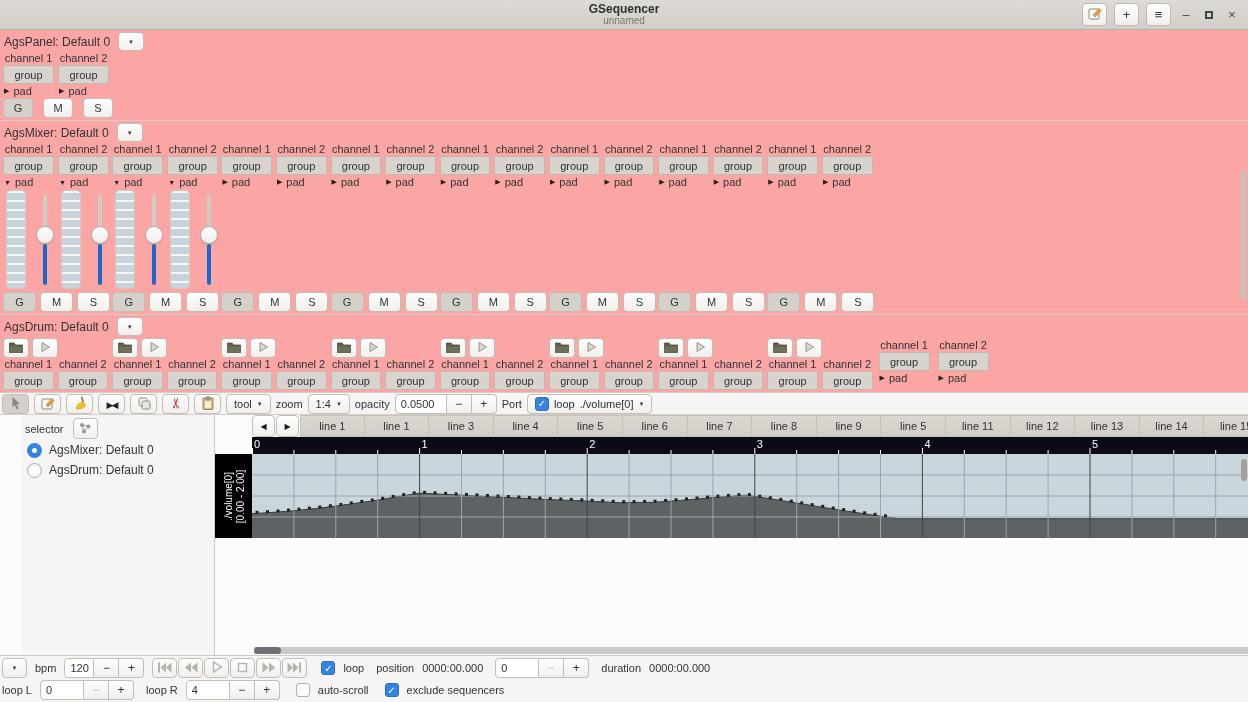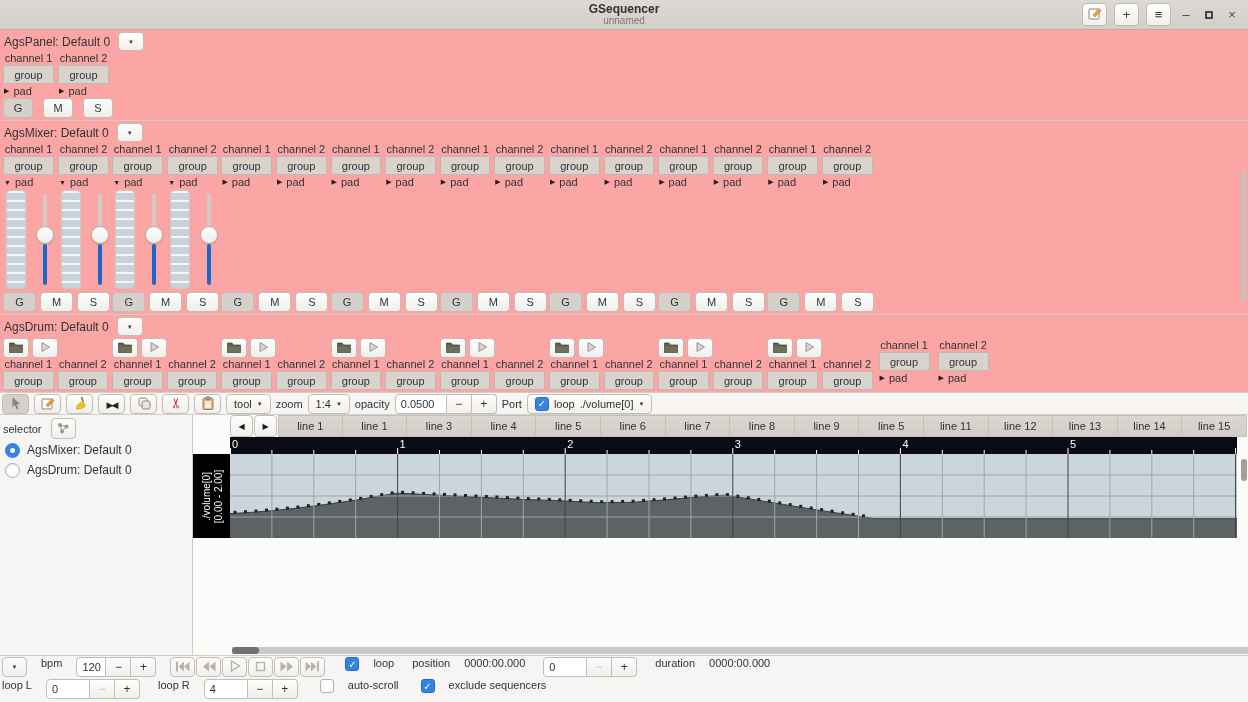--- a/index.html
+++ b/index.html
@@ -58,21 +58,21 @@
   .lbl { white-space:nowrap; }
   .cb { width:14px; height:14px; border-radius:3px; flex:0 0 14px; display:flex; align-items:center; justify-content:center; }
   .cb.checked { background:#3584e4; border:1px solid #2a6cc0; }
   .cb.checked::after { content:"✓"; color:#fff; font-size:10px; font-weight:bold; font-family:"DejaVu Sans",sans-serif; }
   .cb.unchecked { background:#fdfdfd; border:1px solid #b6b0a8; }
   .scissors { color:#c01c28; font-size:14px; font-family:"DejaVu Sans",sans-serif; display:inline-block; transform:rotate(-90deg); line-height:12px; }
   .selarrows { font-size:9px; letter-spacing:-2px; color:#222; }
 
   
   .editor { flex:1; display:flex; min-height:0; background:#fbfbfa; }
-  .sel-pane { width:193px; flex:0 0 193px; border-right:1px solid #cfcac3; background:#f6f5f3; padding:2px 3px; }
+  .sel-pane { width:193px; flex:0 0 193px; border-right:1px solid #cfcac3; background:#f6f5f3; padding:2px 3px;margin-left:22px; }
   .sel-head { display:flex; align-items:center; gap:9px; height:23px; }
   .sel-ibtn { width:25px; height:21px; background:linear-gradient(#fefefe,#f1efec); border:1px solid #c3bdb5; border-radius:4px; display:flex; align-items:center; justify-content:center; }
   .radio-row { display:flex; align-items:center; gap:7px; height:20px; font-size:12px; padding-left:2px; }
   .radio { width:15px; height:15px; border-radius:50%; flex:0 0 15px; }
   .radio.sel { border:5px solid #3584e4; background:#fff; }
   .radio.unsel { border:1px solid #b0aaa2; background:#fdfdfd; box-shadow:inset 0 1px 2px rgba(0,0,0,.08); }
   .edit-pane { position:relative; flex:1; overflow:hidden; background:#fbfbfa; }
   .tabrow { display:flex; height:22px; padding-left:37px; align-items:stretch; }
   .arrow-btn { width:23px; flex:0 0 23px; background:linear-gradient(#fefefe,#f1efec); border:1px solid #c3bdb5; border-radius:4px; margin-right:1px; display:flex; align-items:center; justify-content:center; font-size:8px; color:#1a1a1a; }
   .tab { flex:0 0 64.6px; background:linear-gradient(#dbd7d1,#d2cdc6); border:1px solid #c6c0b8; border-left:none; display:flex; align-items:center; justify-content:center; font-size:11px; }
@@ -80,21 +80,21 @@
   .ruler-wrap { margin-left:37px; height:17px; }
   .canvas-row { display:flex; }
   .scale-strip { width:37px; flex:0 0 37px; height:84px; background:#000; position:relative; overflow:hidden; }
   .scale-text { position:absolute; width:84px; height:37px; left:-23.5px; top:23.5px; transform:rotate(-90deg); display:flex; flex-direction:column; align-items:center; justify-content:center; color:#fff; font-size:10px; line-height:12px; white-space:nowrap; }
   .edit-vscroll { position:absolute; right:1px; top:44px; width:6px; height:22px; background:#a39f99; border-radius:3px; }
   .hscroll { position:absolute; left:39px; right:0; top:232px; height:7px; background:#cbc9c7; }
   .hscroll .handle { width:27px; height:7px; background:#6e7276; border-radius:4px; }
 
   
   .bottombar { flex:0 0 46px; border-top:1px solid #cfcac3; background:#f6f5f3; padding:1px 2px; }
-  .brow { height:22px; display:flex; align-items:flex-start; gap:14px; }
+  .brow { height:22px; display:flex; align-items:center; gap:8px; }
   .tr-btn { width:25px; height:20px; background:linear-gradient(#fefefe,#f1efec); border:1px solid #c3bdb5; border-radius:4px; display:flex; align-items:center; justify-content:center; }
   .spingroup { display:flex; align-items:center; }
   .mono-num { white-space:nowrap; }
 </style>
 </head>
 <body>
 
 <div class="app">
 
   <div class="titlebar">

